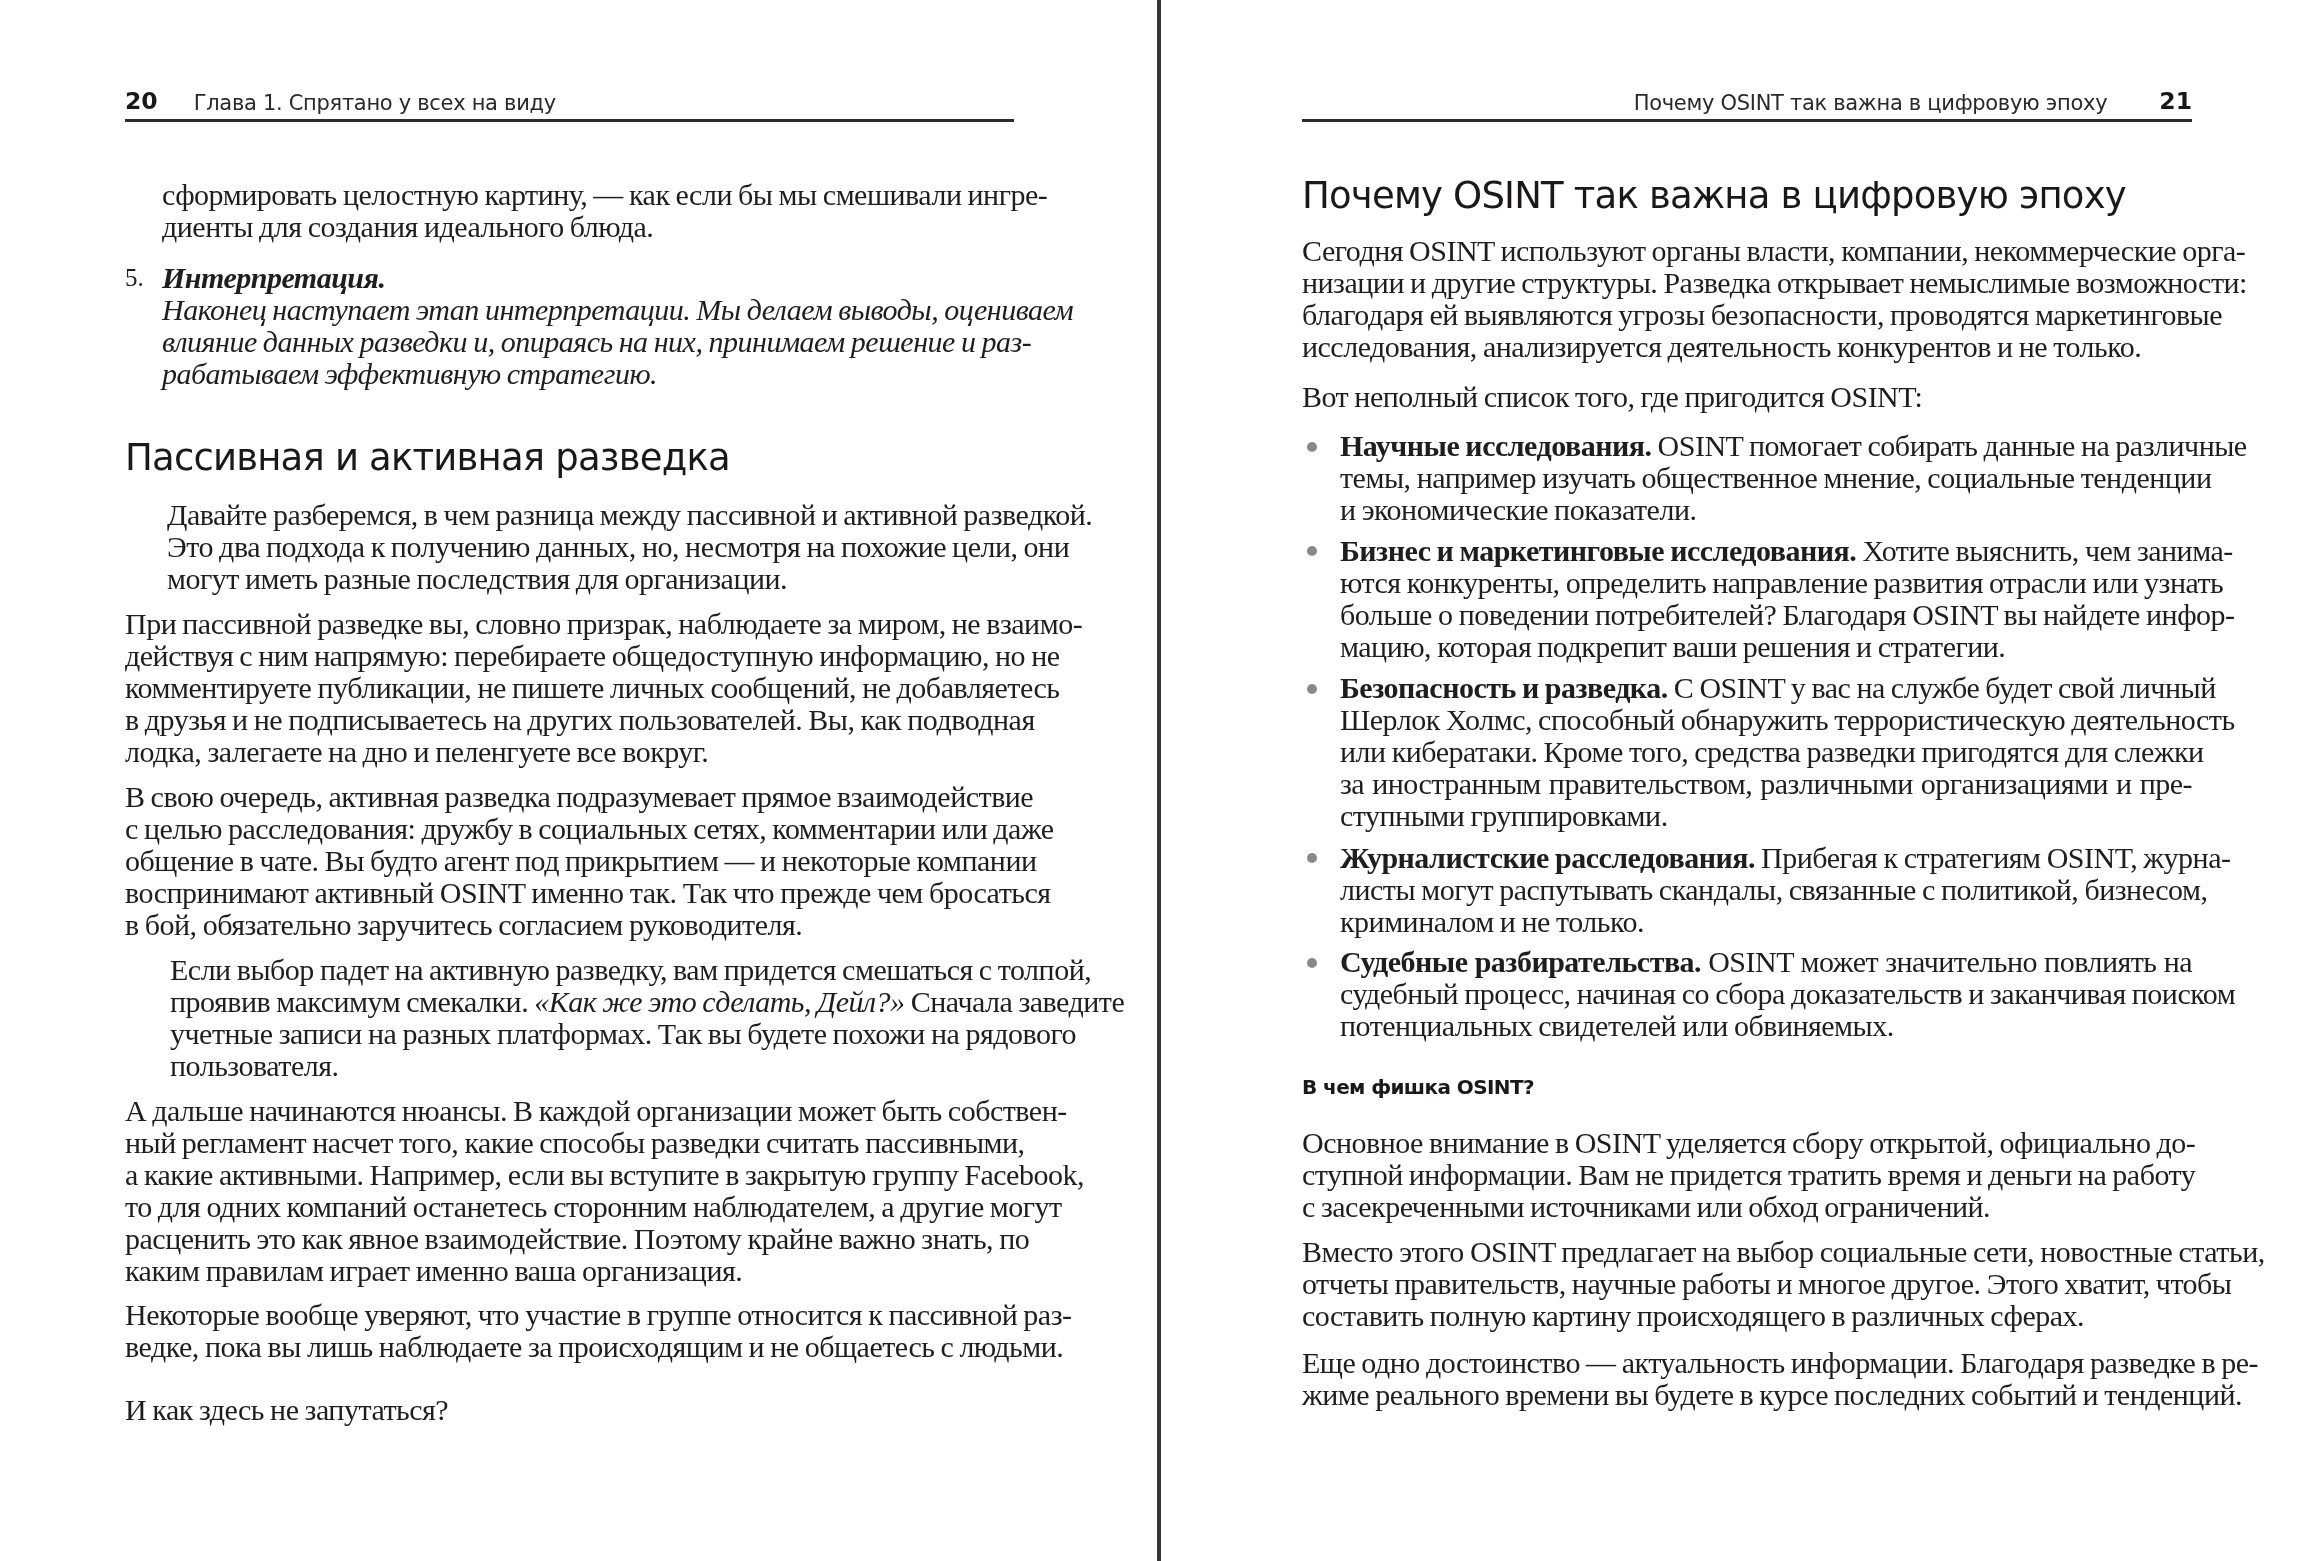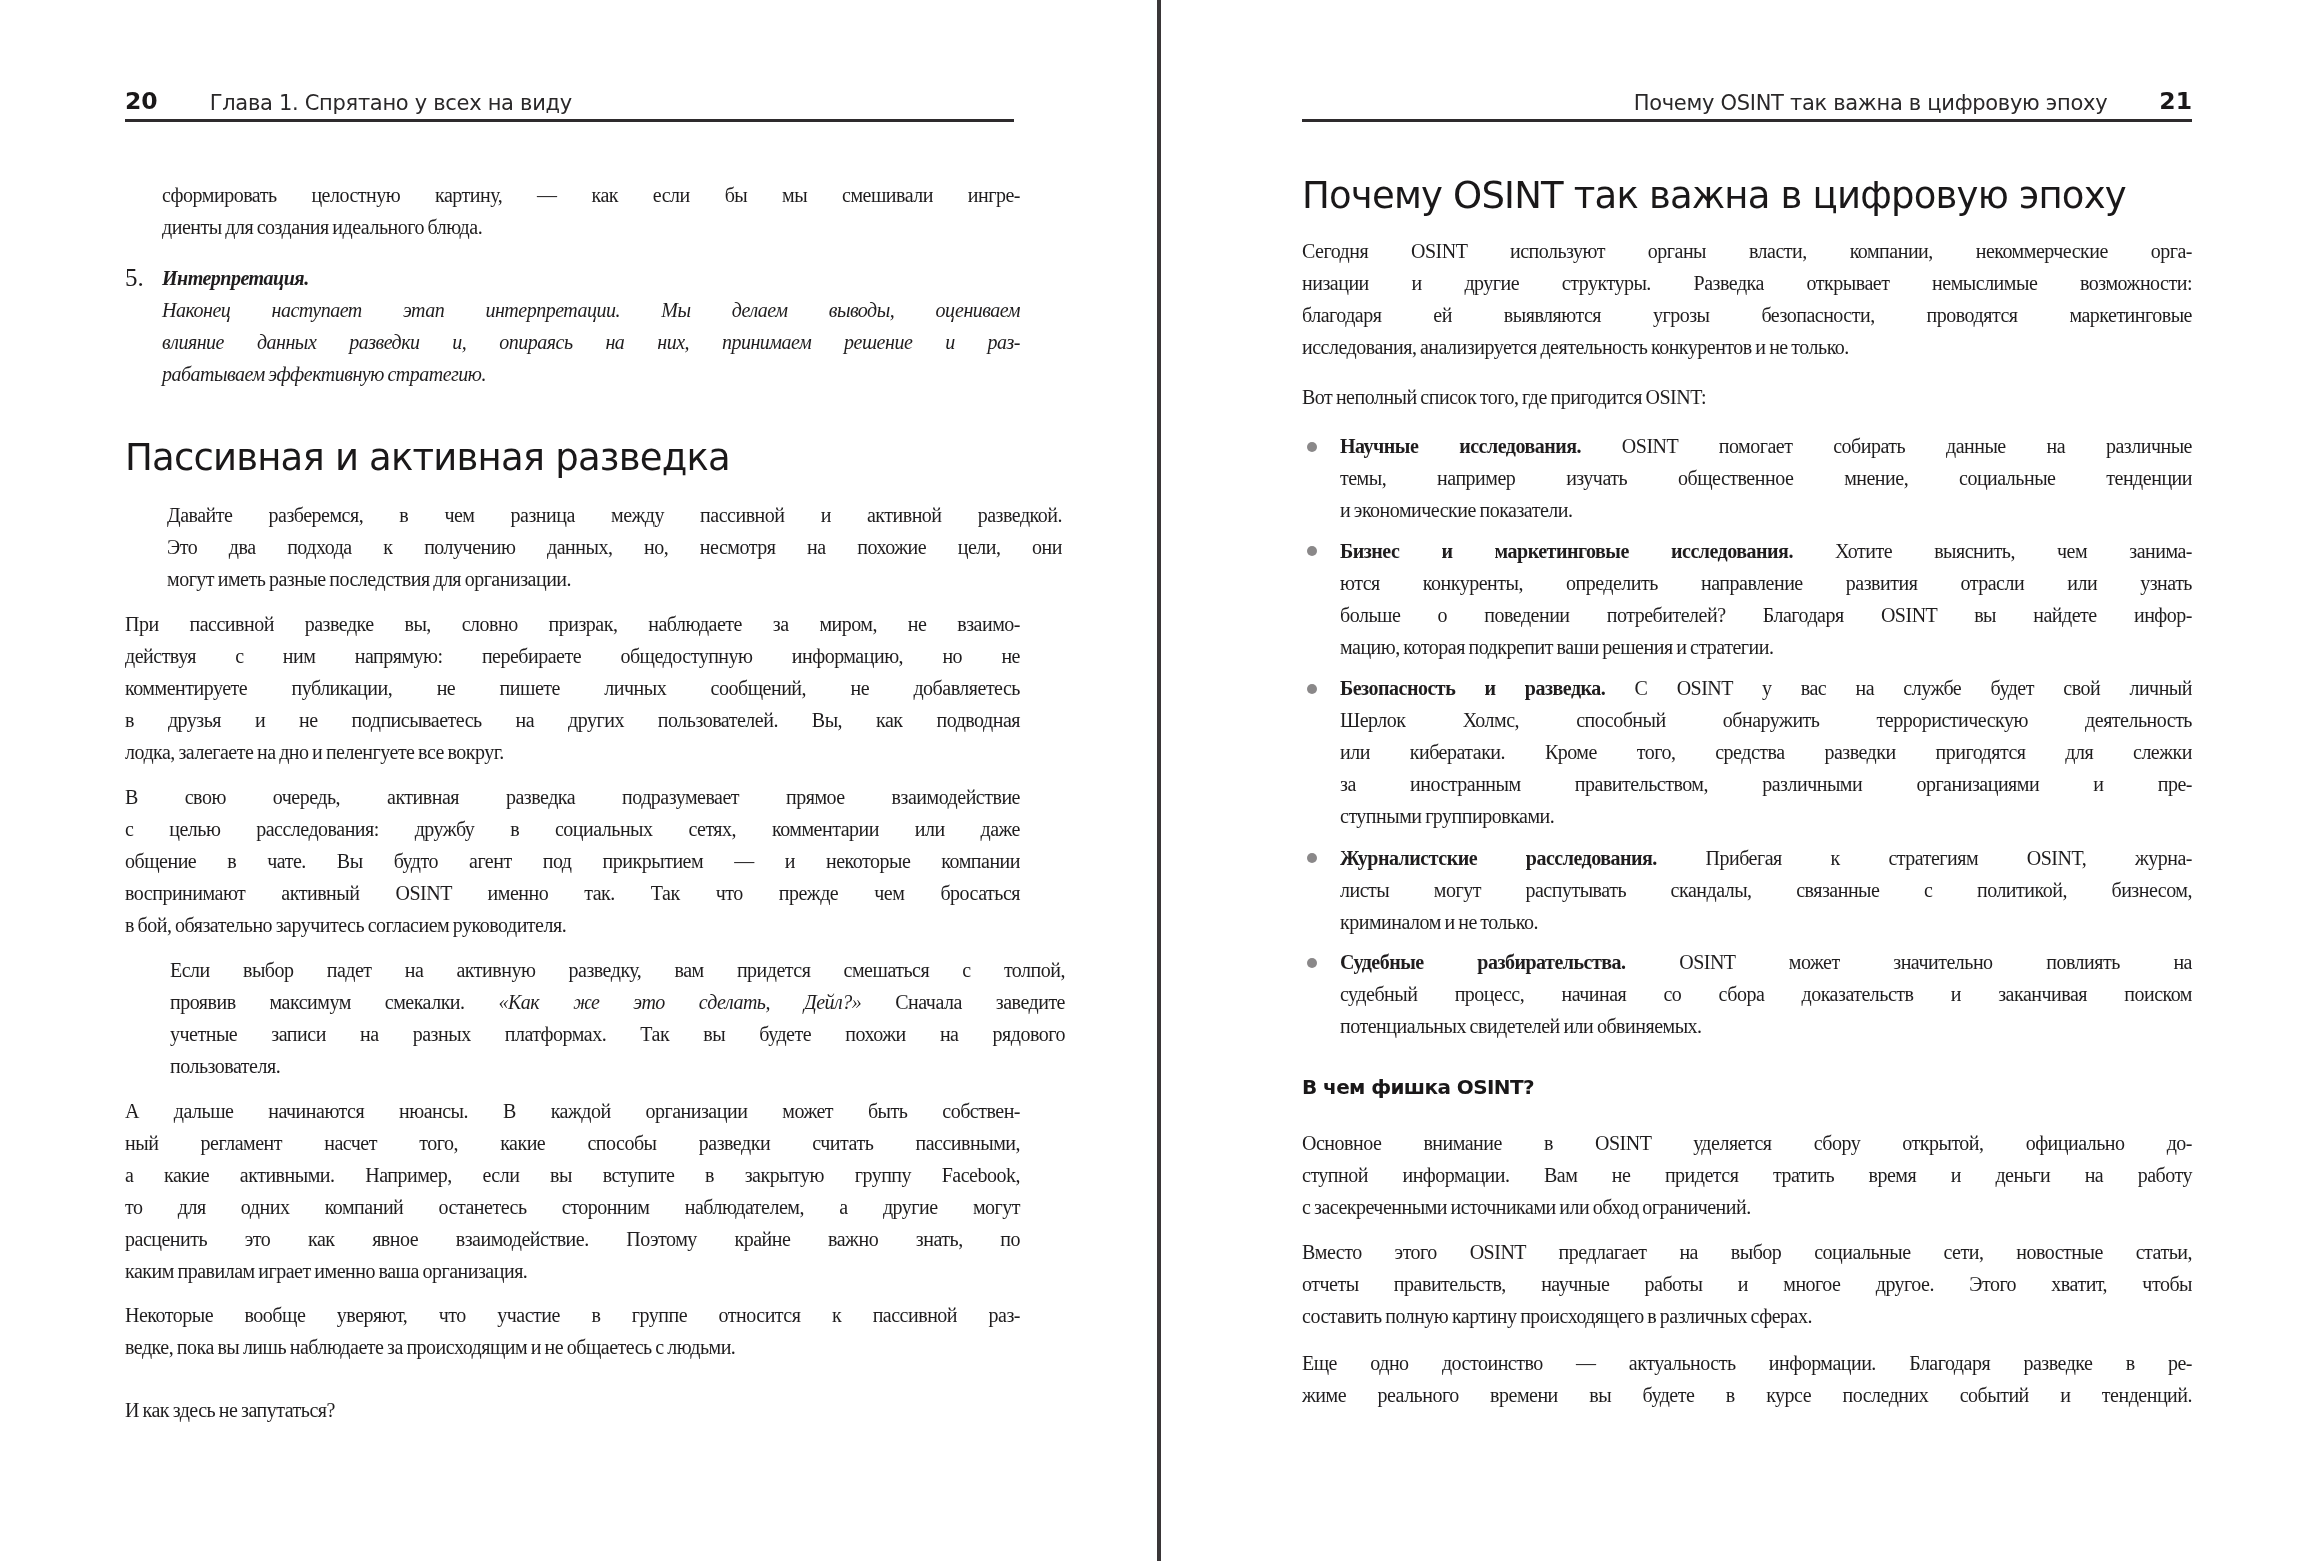--- a/index.html
+++ b/index.html
@@ -4,28 +4,28 @@
 <style>
   html, body { margin: 0; padding: 0; background: #ffffff; }
   body { width: 2318px; height: 1561px; position: relative; overflow: hidden; color: #1c1a1b; }
   .page { position: absolute; top: 0; height: 1561px; }
   .page-left { left: 0; width: 1158px; }
   .page-right { left: 1161px; width: 943px; }
   .spine { position: absolute; left: 1157px; top: 0; width: 3.8px; height: 1561px; background: #3a3638; }
   .run-head { position: absolute; top: 81px; height: 34px; font-family: "DejaVu Sans", sans-serif; font-size: 21px; color: #2a2829; display: flex; align-items: flex-end; }
   .run-head .pnum { font-weight: bold; font-size: 23.5px; color: #1a1819; }
   .left-head { left: 125px; width: 889px; }
-  .left-head .title { margin-left: 52px; letter-spacing: -0.3px; }
+  .left-head .title { margin-left: 36px; letter-spacing: -0.3px; }
   .right-head { left: 141px; width: 890px; justify-content: flex-end; }
   .right-head .title { margin-right: 52px; letter-spacing: -0.3px; }
   .rule { position: absolute; top: 119px; height: 2.8px; background: #2e2b2d; }
   .left-rule { left: 125px; width: 889px; }
   .right-rule { left: 141px; width: 890px; }
 
-  .body-text { font-family: "Liberation Serif", serif; font-size: 20px; color: #1f1d1e; letter-spacing: -0.5px; word-spacing: -0.9px; }
+  .body-text { font-family: "Liberation Serif", serif; font-size: 30px; color: #1f1d1e; letter-spacing: -0.5px; word-spacing: -0.9px; }
   .line { height: 32px; line-height: 32px; white-space: nowrap; text-align: justify; text-align-last: justify; }
   .line.last { text-align-last: left; }
   .block { position: absolute; }
   .h2 { position: absolute; font-family: "DejaVu Sans", sans-serif; font-size: 37px; color: #1a1819; letter-spacing: -0.8px; white-space: nowrap; }
   .h3 { position: absolute; font-family: "DejaVu Sans", sans-serif; font-weight: bold; font-size: 20px; color: #1a1819; letter-spacing: -0.6px; white-space: nowrap; }
   b { font-weight: bold; }
   i { font-style: italic; }
   .marker { position: absolute; font-family: "Liberation Serif", serif; font-size: 25px; color: #1f1d1e; }
   .bullet-dot { position: absolute; width: 10.4px; height: 10.4px; border-radius: 50%; background: #8a8889; }
 </style>

